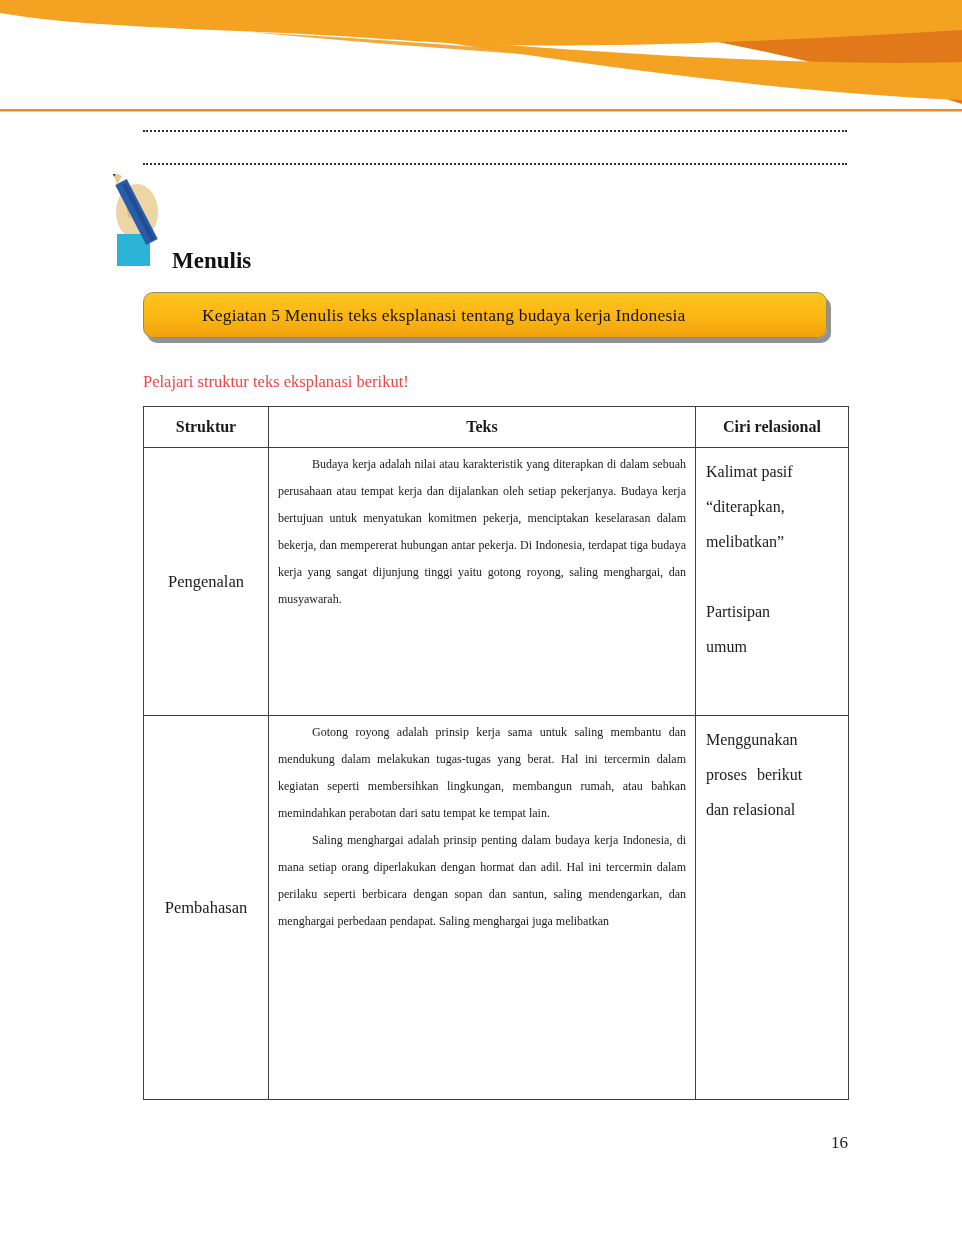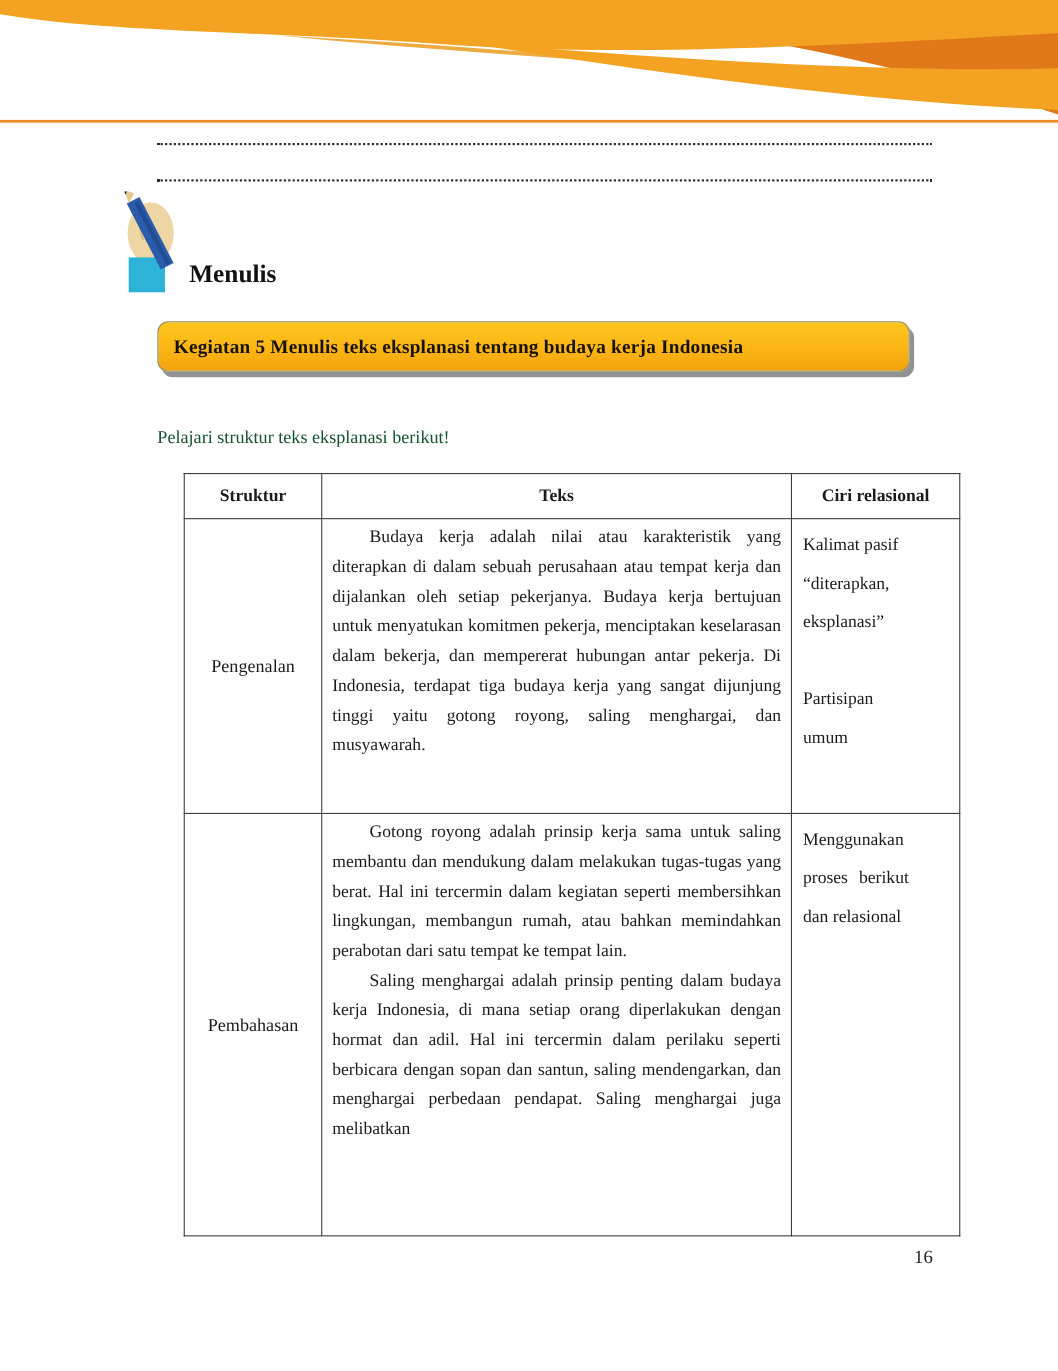--- a/index.html
+++ b/index.html
@@ -12,44 +12,44 @@
   .header-art{position:absolute;left:0;top:0;width:962px;height:118px;}
   
   .dotted-line{
     position:absolute; left:143px; width:704px; height:14px;
     border-bottom:2.5px dotted #2e2e2e;
   }
   .line1{top:116px;} .line2{top:149px;}
   
   .section-icon{position:absolute;left:108px;top:174px;width:54px;height:92px;}
   .section-title{
-    position:absolute;left:172px;top:236px;margin:0;
+    position:absolute;left:172px;top:248px;margin:0;
     font-size:23px;font-weight:bold;color:#111;
     font-family:"Liberation Serif", serif;
   }
   
   .banner{
     position:absolute;left:143px;top:292px;width:684px;height:46px;
     box-sizing:border-box;border:1px solid #8f8f66;border-radius:10px;
     background:linear-gradient(180deg,#fdc51e 0%,#fbb514 55%,#f2a30c 100%);
     box-shadow:4px 5px 0 rgba(110,110,110,0.75);
     display:flex;align-items:center;padding-left:14px;
   }
   .banner-label{
-    font-size:17.5px;font-weight:bold;color:#161300;letter-spacing:0.2px;
+    font-size:17.5px;font-weight:normal;color:#161300;letter-spacing:0.2px;margin-left:44px;
   }
   
   .intro{
-    position:absolute;left:143px;top:388px;margin:0;
-    font-size:16.5px;color:#14532d;text-align:right;
+    position:absolute;left:143px;top:372px;margin:0;
+    font-size:16.5px;color:#ef4444;text-align:right;
   }
   
   .structure-table{
-    position:absolute;left:143px;top:430px;width:705px;
-    border-collapse:collapse;table-layout:fixed;margin-left:24px;
+    position:absolute;left:143px;top:406px;width:705px;
+    border-collapse:collapse;table-layout:fixed;
   }
   .structure-table col.c1{width:125px;}
   .structure-table col.c2{width:427px;}
   .structure-table col.c3{width:153px;}
   .structure-table th,.structure-table td{
     border:1.6px solid #3f3f3f;vertical-align:top;
     box-sizing:border-box;
   }
   .structure-table thead th{
     height:41px;vertical-align:middle;text-align:center;
@@ -57,21 +57,21 @@
   }
   tr.row-1 td{height:268px;}
   tr.row-2 td{height:384px;}
   td.cell-struktur{
     vertical-align:middle;text-align:center;
     font-size:16.5px;font-weight:normal;padding:0 6px;
   }
   td.cell-teks{padding:3px 9px 0 9px;}
   td.cell-teks p{
     margin:0;text-indent:34px;text-align:justify;
-    font-size:16px;line-height:27px;
+    font-size:12px;line-height:27px;
   }
   td.cell-ciri{padding:6px 6px 0 10px;}
   td.cell-ciri .ciri-line{font-size:16px;line-height:35px;white-space:nowrap;}
   td.cell-ciri .ciri-group2{margin-top:35px;}
   
   .page-number{
     position:absolute;left:800px;top:1133px;width:48px;text-align:right;
     font-size:17px;color:#222;
   }
 </style>
@@ -128,21 +128,21 @@
     </thead>
     <tbody>
       <tr class="row-1">
         <td class="cell-struktur">Pengenalan</td>
         <td class="cell-teks">
           <p>Budaya kerja adalah nilai atau karakteristik yang diterapkan di dalam sebuah perusahaan atau tempat kerja dan dijalankan oleh setiap pekerjanya. Budaya kerja bertujuan untuk menyatukan komitmen pekerja, menciptakan keselarasan dalam bekerja, dan mempererat hubungan antar pekerja. Di Indonesia, terdapat tiga budaya kerja yang sangat dijunjung tinggi yaitu gotong royong, saling menghargai, dan musyawarah.</p>
         </td>
         <td class="cell-ciri">
           <div class="ciri-line">Kalimat pasif</div>
           <div class="ciri-line">“diterapkan,</div>
-          <div class="ciri-line">eksplanasi”</div>
+          <div class="ciri-line">melibatkan”</div>
           <div class="ciri-group2">
             <div class="ciri-line">Partisipan</div>
             <div class="ciri-line">umum</div>
           </div>
         </td>
       </tr>
       <tr class="row-2">
         <td class="cell-struktur">Pembahasan</td>
         <td class="cell-teks">
           <p>Gotong royong adalah prinsip kerja sama untuk saling membantu dan mendukung dalam melakukan tugas-tugas yang berat. Hal ini tercermin dalam kegiatan seperti membersihkan lingkungan, membangun rumah, atau bahkan memindahkan perabotan dari satu tempat ke tempat lain.</p>

